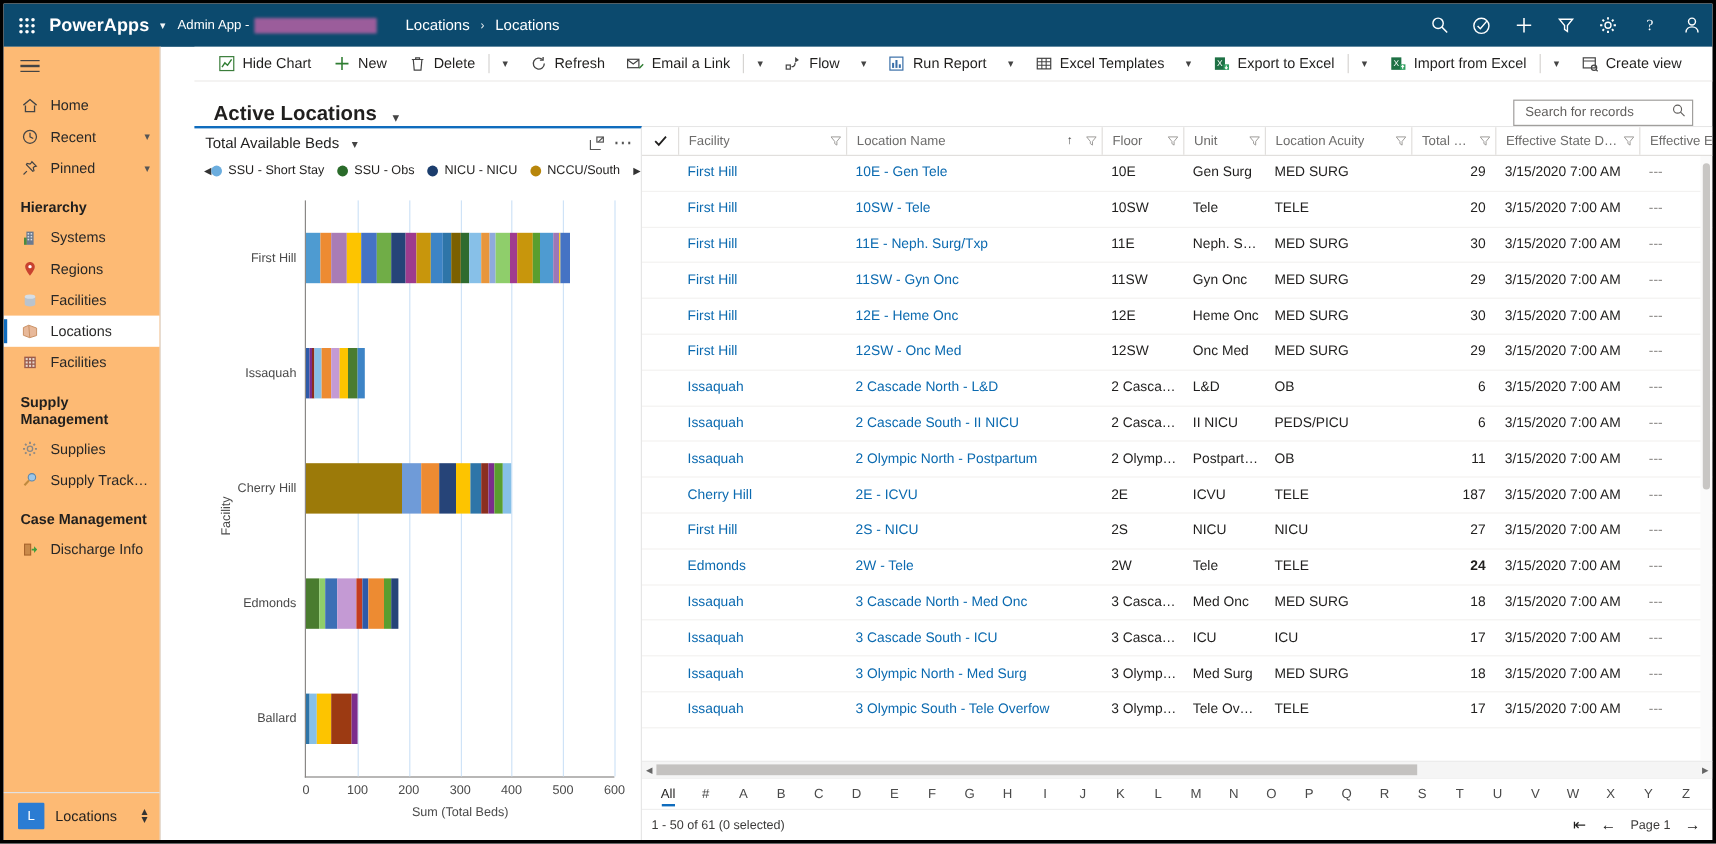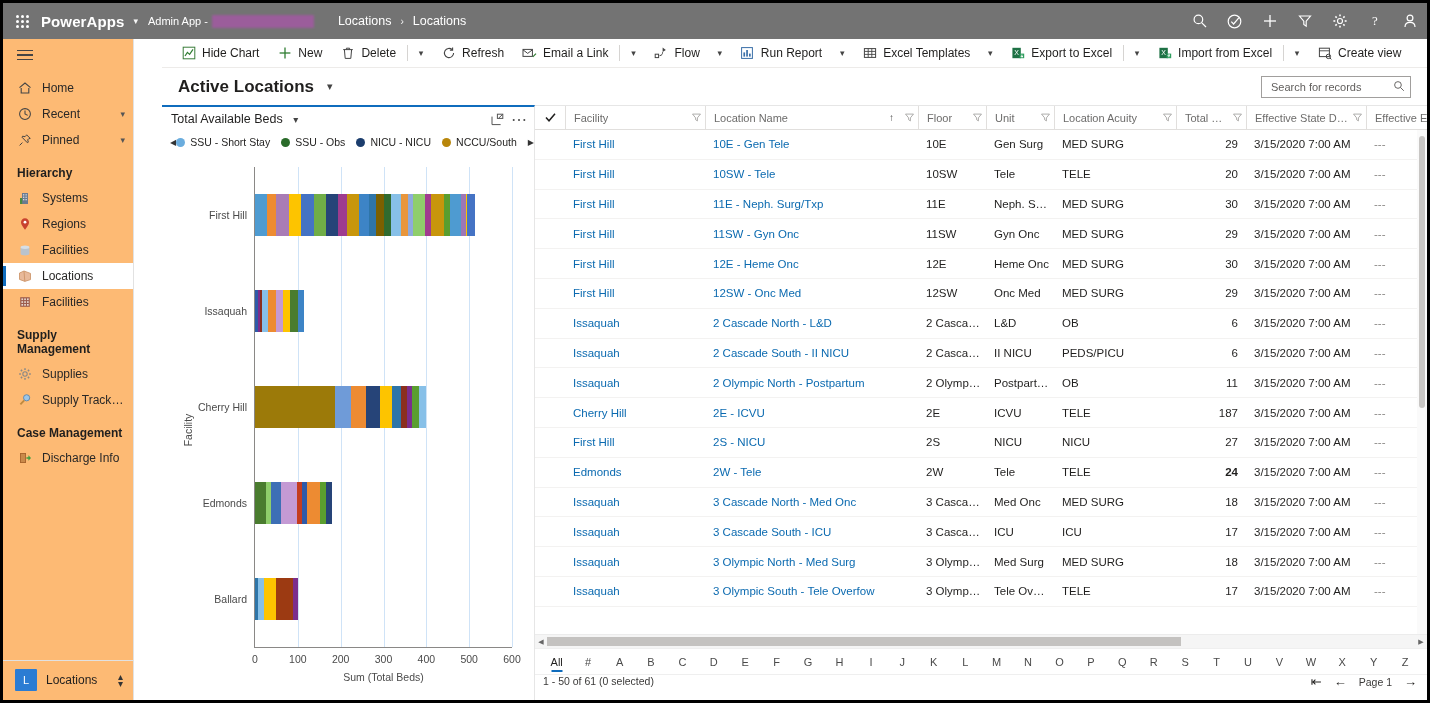--- a/index.html
+++ b/index.html
@@ -10,21 +10,21 @@
     background:#000; overflow:hidden;
   }
   #app {
     position:absolute; left:3px; top:3px; width:1424px; height:697px;
     background:#fff; overflow:hidden;
     display:flex; flex-direction:column;
   }
 
   
   .topbar {
-    height:36px; background:#737373; color:#fff;
+    height:36px; background:#0c4a6e; color:#fff;
     display:flex; align-items:center; flex:none;
   }
   .waffle { width:38px; display:flex; align-items:center; justify-content:center; cursor:pointer; }
   .waffle-grid { display:grid; grid-template-columns:repeat(3,3px); grid-template-rows:repeat(3,3px); gap:2px; }
   .waffle-grid i { display:block; width:3px; height:3px; background:#fff; border-radius:50%; }
   .brand { font-size:15px; font-weight:bold; letter-spacing:.1px; }
   .chev { font-size:9px; margin:0 10px 0 9px; opacity:.95; }
   .appname { font-size:11px; display:flex; align-items:center; gap:0; }
   .redact { display:inline-block; width:102px; height:13px; background:#9b5d9b; margin-left:4px; border-radius:1px;
             filter:blur(1.2px); }
@@ -78,21 +78,21 @@
     height:29px; flex:none; display:flex; align-items:center;
     border-bottom:1px solid #edebe9; padding-left:10px; gap:0; font-size:12px; color:#201f1e;
     background:#fff;
   }
   .cmd { display:flex; align-items:center; gap:6px; padding:0 9px; height:29px; cursor:pointer; white-space:nowrap; }
   .cmd .ci { width:15px; height:15px; display:flex; align-items:center; justify-content:center; flex:none; }
   .cmdcaret { width:22px; height:29px; display:flex; align-items:center; justify-content:center; cursor:pointer; font-size:9px; color:#444; }
   .vsep { width:1px; height:16px; background:#d6d4d2; margin:0 2px; }
 
   
-  .viewhead { height:37px; flex:none; display:flex; align-items:center; padding:0 16px; }
+  .viewhead { height:37px; flex:none; display:flex; align-items:flex-end; padding:0 16px; }
   .viewtitle { font-size:17px; font-weight:bold; color:#201f1e; }
   .viewcaret { font-size:11px; color:#444; margin-left:13px; cursor:pointer; }
   .searchbox {
     margin-left:auto; width:150px; height:22px; border:1px solid #a19f9d; display:flex; align-items:center;
     padding:0 5px 0 7px; background:#fff;
   }
   .searchbox input {
     border:none; outline:none; flex:1; font-size:11px; font-family:"Liberation Sans", sans-serif;
     color:#201f1e; min-width:0; background:transparent;
   }
@@ -177,21 +177,21 @@
     height:26px; flex:none; display:flex; align-items:center; padding:0 6px 0 6px;
     border-top:1px solid #efefef; font-size:11px; color:#4a4a4a;
   }
   .alphaitem { flex:1; text-align:center; cursor:pointer; position:relative; padding:3px 0; }
   .alphaitem.sel { color:#201f1e; }
   .alphaitem.sel:after {
     content:""; position:absolute; left:50%; transform:translateX(-50%); bottom:-1px; width:11px; height:2px; background:#0f6cbd;
   }
 
   .statusbar {
-    height:26px; flex:none; display:flex; align-items:flex-start; padding:0 10px 0 8px;
+    height:26px; flex:none; display:flex; align-items:center; padding:0 10px 0 8px;
     font-size:10.5px; color:#3b3a39; border-top:1px solid #efefef;gap:12px;
   }
   .pager { margin-left:auto; display:flex; align-items:center; gap:12px; }
   .pgicon { cursor:pointer; font-size:13px; color:#201f1e; line-height:1; }
   .pagelbl { font-size:10.5px; color:#3b3a39; }
 </style>
 </head>
 <body>
 
 <div id="app">

